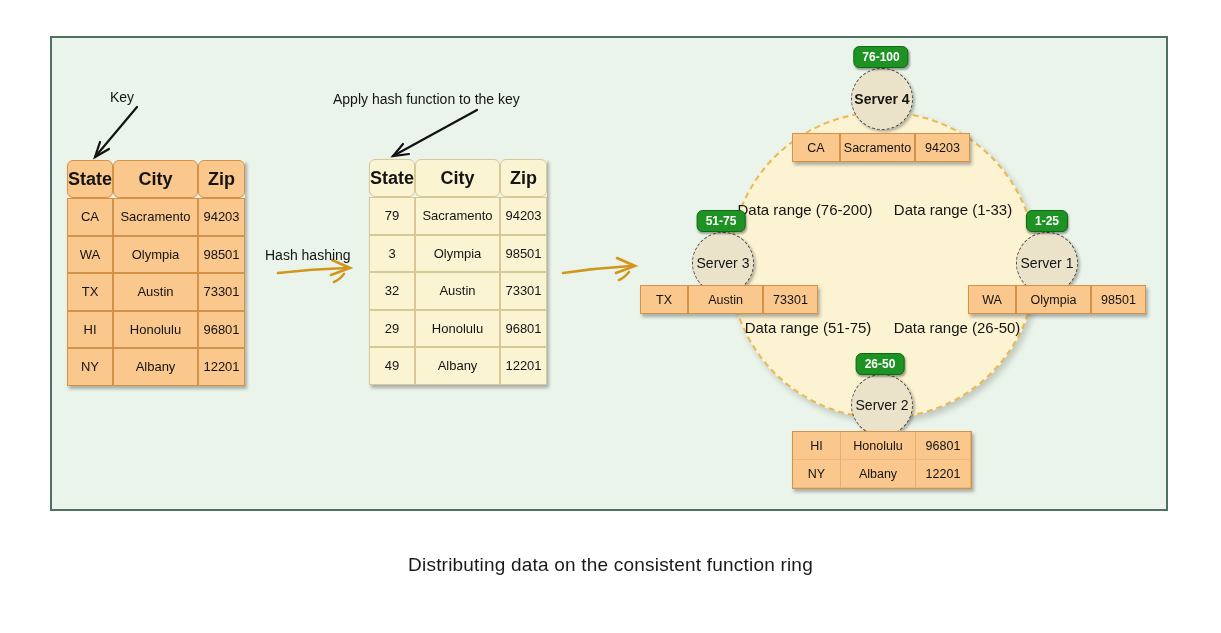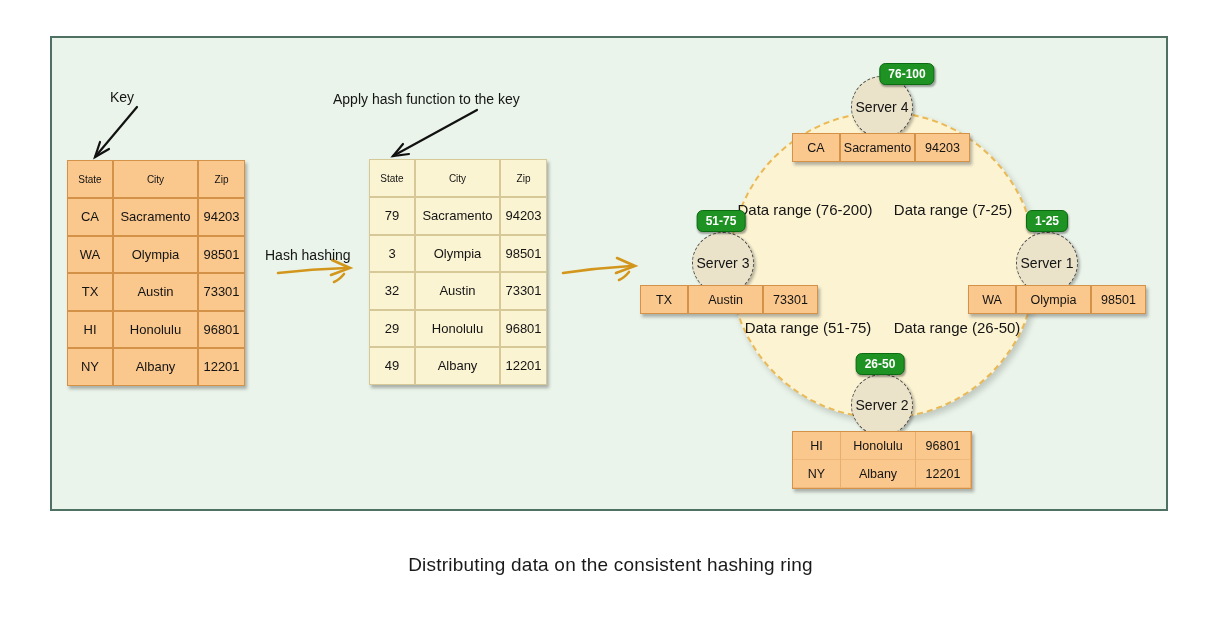--- a/index.html
+++ b/index.html
@@ -18,21 +18,21 @@
   
   .tbl{
     position:absolute;display:grid;grid-template-columns:46px 85px 47px;
     grid-template-rows:38px repeat(5,37.5px);
     box-shadow:2px 3px 3px rgba(90,90,90,0.45);
   }
   .tbl .cell{
     display:flex;align-items:center;justify-content:center;
     font-size:13px;border:1px solid;
   }
-  .tbl .hcell{font-weight:normal;font-size:10px;}
+  .tbl .hcell{font-weight:bold;font-size:18px;border-radius:6px;}
   .orange-theme .cell{background:#fac78d;border-color:#d49248;}
   .cream-theme .cell{background:#fbf4d3;border-color:#d6c897;}
 
   
   .ring{
     position:absolute;left:729px;top:111px;width:304px;height:304px;border-radius:50%;
     background:#fcf3d2;border:2px dashed #ebb954;
     box-shadow:3px 4px 6px rgba(0,0,0,0.18);
   }
   .quad-label{
@@ -154,38 +154,38 @@
     <div class="cell">Honolulu</div>
     <div class="cell">96801</div>
     <div class="cell">49</div>
     <div class="cell">Albany</div>
     <div class="cell">12201</div>
   </div>
 
   <div class="ring"></div>
 
   <div class="quad-label" style="left:805px;top:209px;">Data range (76-200)</div>
-  <div class="quad-label" style="left:953px;top:209px;">Data range (7-25)</div>
+  <div class="quad-label" style="left:953px;top:209px;">Data range (1-33)</div>
   <div class="quad-label" style="left:808px;top:327px;">Data range (51-75)</div>
   <div class="quad-label" style="left:957px;top:327px;">Data range (26-50)</div>
 
-  <div class="server" style="left:851px;top:76px;">
+  <div class="server" style="left:851px;top:68px;font-weight:bold;">
     <span>Server 4</span>
   </div>
   <div class="server" style="left:692px;top:232px;">
     <span>Server 3</span>
   </div>
   <div class="server" style="left:1016px;top:232px;">
     <span>Server 1</span>
   </div>
   <div class="server" style="left:851px;top:374px;">
     <span>Server 2</span>
   </div>
 
-  <div class="badge" style="left:881px;top:74px;margin-left:26px;">76-100</div>
+  <div class="badge" style="left:881px;top:57px;">76-100</div>
   <div class="badge" style="left:721px;top:221px;">51-75</div>
   <div class="badge" style="left:1047px;top:221px;">1-25</div>
   <div class="badge" style="left:880px;top:364px;border-radius:6px;">26-50</div>
 
   <div class="ring-row" style="left:792px;top:133px;">
     <div class="cell w1">CA</div>
     <div class="cell w2">Sacramento</div>
     <div class="cell w3">94203</div>
   </div>
   <div class="ring-row" style="left:640px;top:285px;">
@@ -201,15 +201,15 @@
 
   <div class="srv2-tbl">
     <div class="cell">HI</div>
     <div class="cell">Honolulu</div>
     <div class="cell">96801</div>
     <div class="cell">NY</div>
     <div class="cell">Albany</div>
     <div class="cell">12201</div>
   </div>
 
-  <div class="caption">Distributing data on the consistent hashing ring</div>
+  <div class="caption">Distributing data on the consistent function ring</div>
 
 </div>
 
 </body></html>

